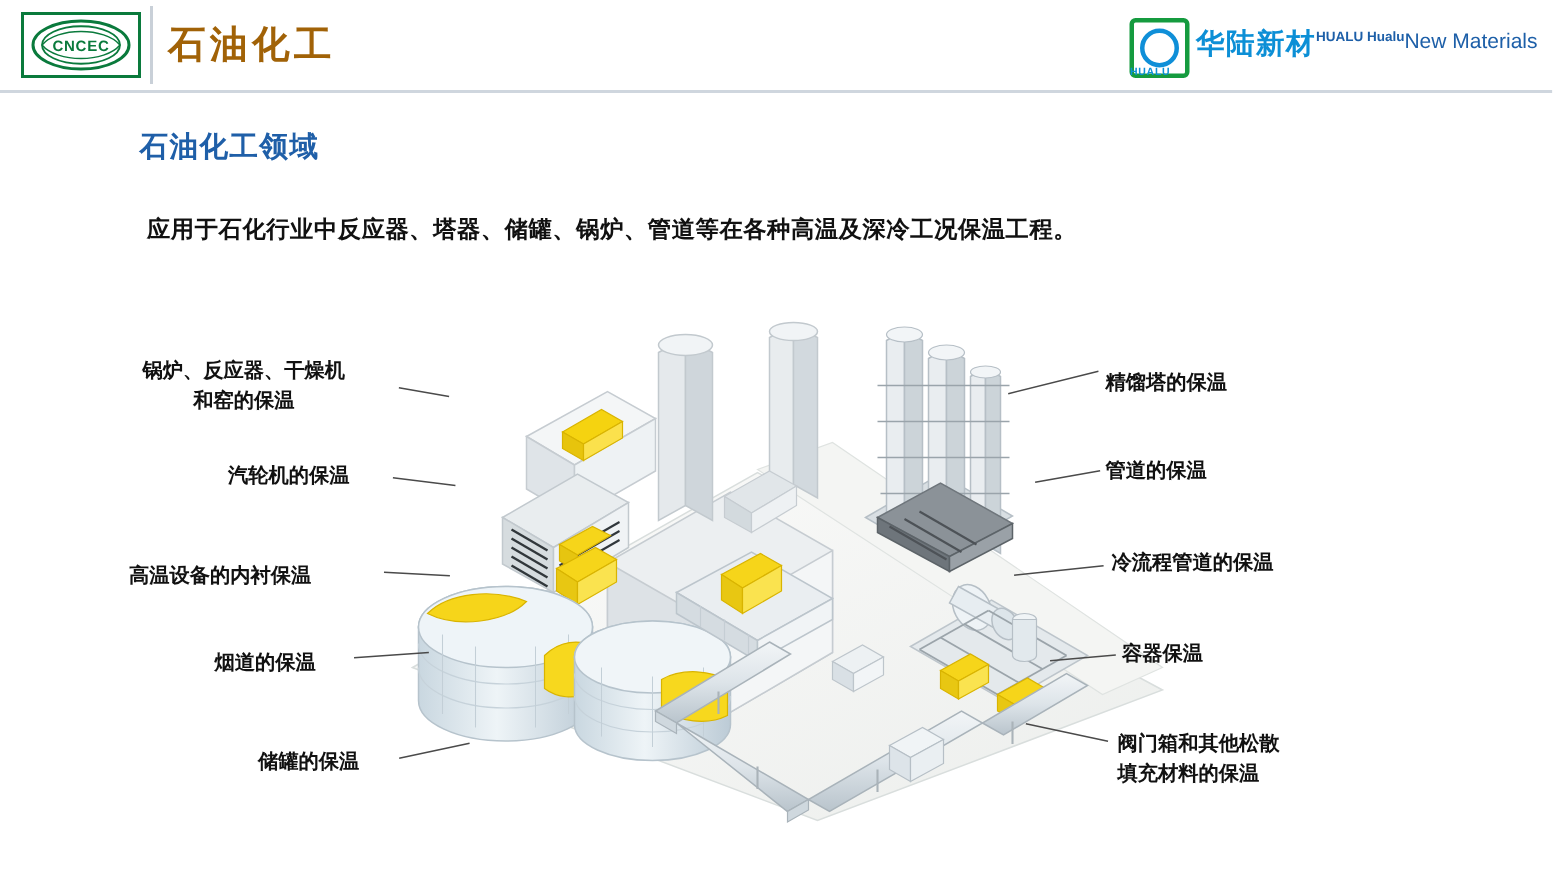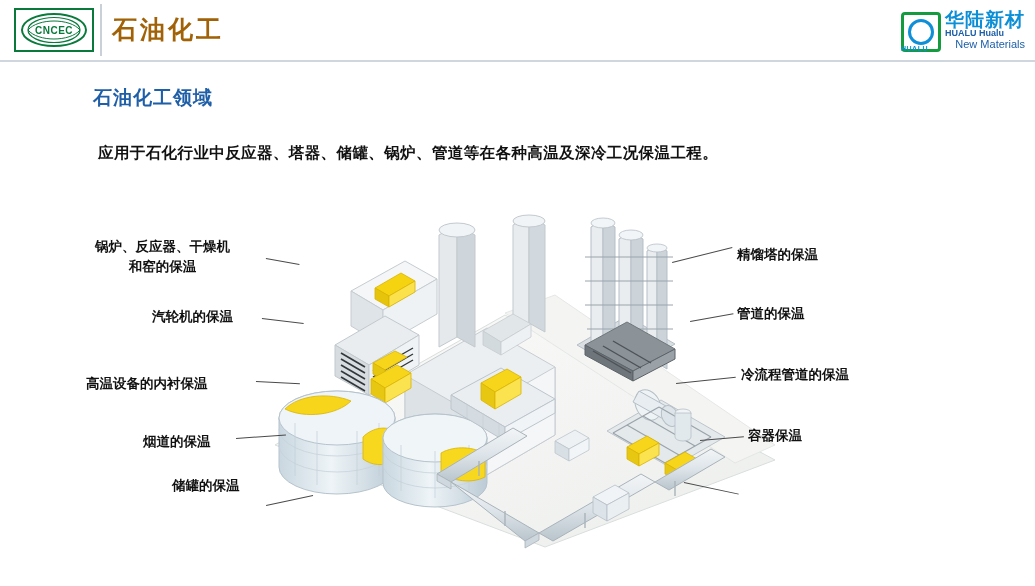--- a/index.html
+++ b/index.html
@@ -74,39 +74,39 @@
   }
   #logo-right .hl-mark .circ {
     position: absolute;
     left: 9px; top: 9px;
     width: 20px; height: 20px;
     border: 3px solid #0f8fd8;
     border-radius: 50%;
   }
   #logo-right .hl-text {
     display: flex;
-    flex-direction: column;
+    flex-direction: row;
     justify-content: center;
     line-height: 1.05;
   }
   #logo-right .hl-cn {
     font-size: 19px;
     font-weight: bold;
     color: #0c8fd6;
     letter-spacing: 1px;
     white-space: nowrap;
   }
   #logo-right .hl-en {
     font-size: 9px;
     color: #1d5fa8;
     font-weight: bold;
     white-space: nowrap;
   }
   #logo-right .hl-en2 {
-    font-size: 11px;
+    font-size: 14px;
     color: #1d5fa8;
     white-space: nowrap;
     text-align: right;
   }
   #logo-right .hl-sub {
     position: absolute;
     left: 2px; bottom: -2px;
     font-size: 7px;
     color: #0c8fd6;
     font-weight: bold;
@@ -404,20 +404,22 @@
   <div class="leader" style="left:690px; top:321px; width:44px; transform: rotate(-10deg);"></div>
   <div class="leader" style="left:676px; top:383px; width:60px; transform: rotate(-6deg);"></div>
   <div class="leader" style="left:700px; top:440px; width:44px; transform: rotate(-5deg);"></div>
   <div class="leader" style="left:684px; top:482px; width:56px; transform: rotate(12deg);"></div>
 
   <div class="callout left" style="left:95px; top:237px;text-align:center;">锅炉、反应器、干燥机
 和窑的保温</div>
   <div class="callout left" style="left:152px; top:307px;">汽轮机的保温</div>
   <div class="callout left" style="left:86px; top:374px;">高温设备的内衬保温</div>
   <div class="callout left" style="left:143px; top:432px;">烟道的保温</div>
-  <div class="callout left" style="left:172px; top:476px;">储罐的保温</div>
+  <div class="callout left" style="left:172px; top:500px;font-family:Liberation Mono, monospace;">储罐的保温</div>
 
   <div class="callout right" style="left:737px; top:245px;">精馏塔的保温</div>
   <div class="callout right" style="left:737px; top:304px;">管道的保温</div>
   <div class="callout right" style="left:741px; top:365px;">冷流程管道的保温</div>
   <div class="callout right" style="left:748px; top:426px;">容器保温</div>
+  <div class="callout right" style="left:745px; top:486px;">阀门箱和其他松散
+填充材料的保温</div>
 
 </div>
 
 </body></html>

